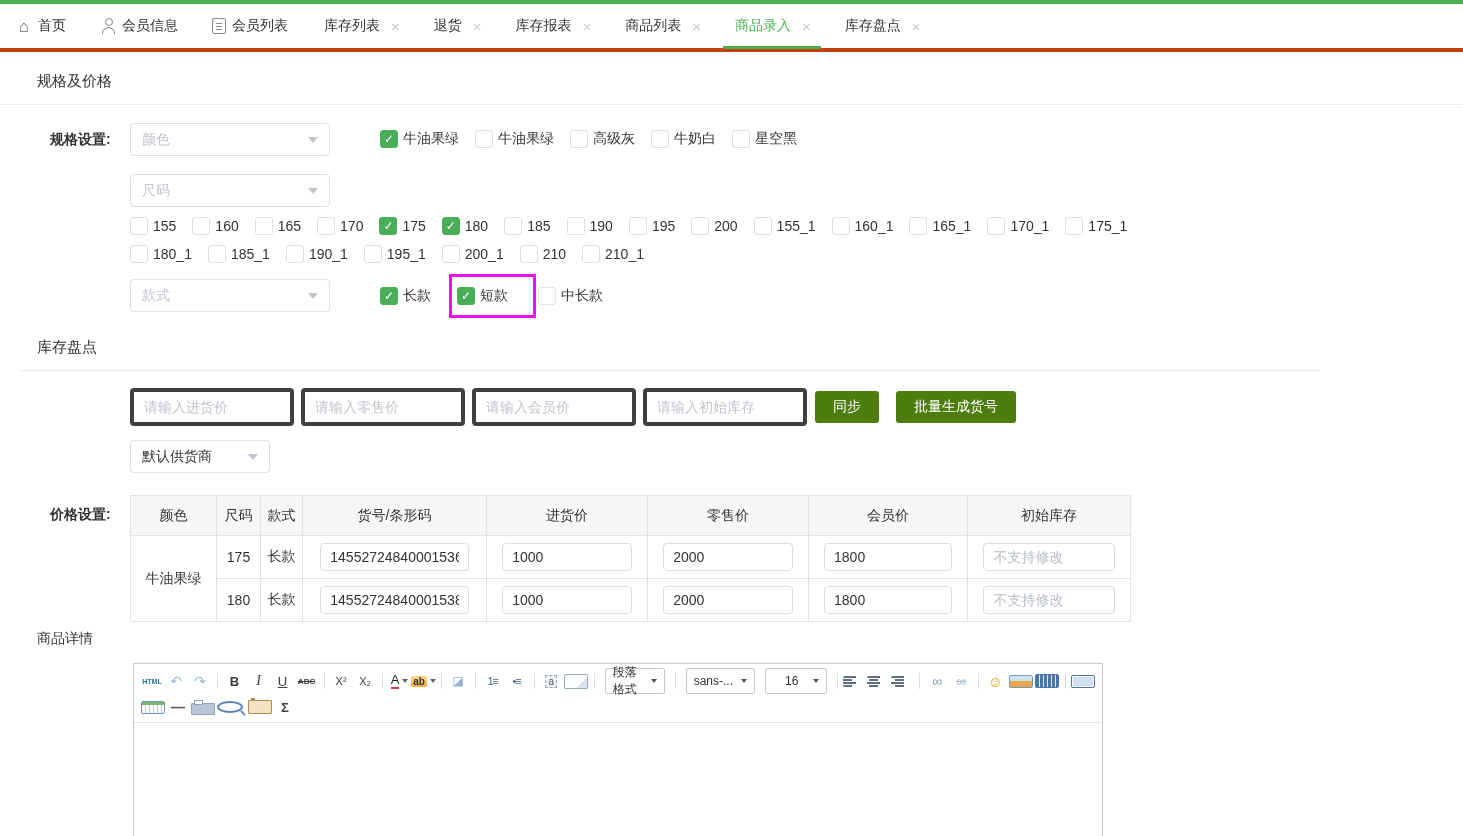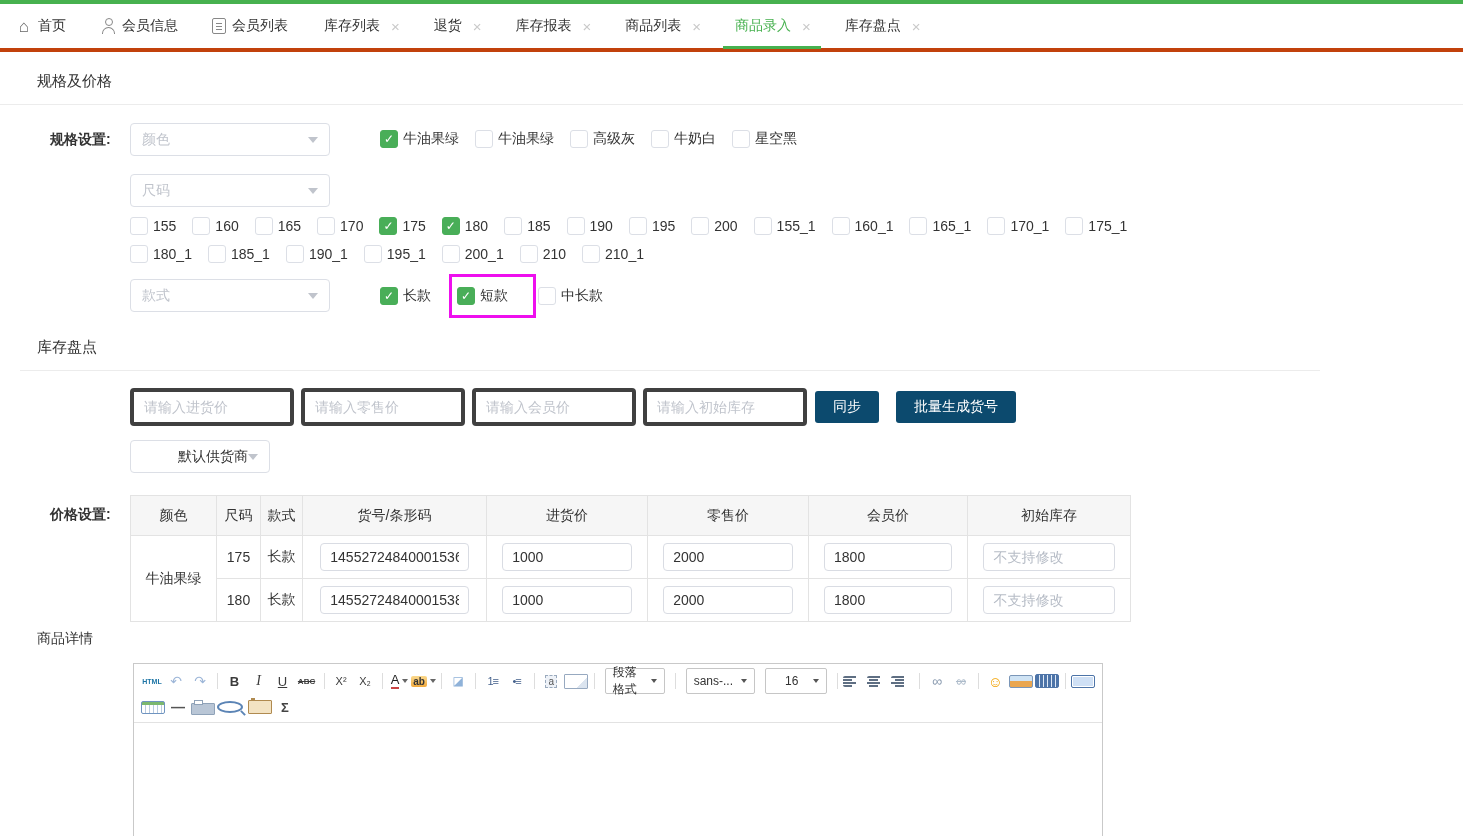--- a/index.html
+++ b/index.html
@@ -46,26 +46,26 @@
   .chk.checked .box{background:#49ae58;border-color:#49ae58;}
   .sizes-row{display:flex;flex-wrap:nowrap;margin-top:10px;}
   .sizes-row .chk{margin-right:16px;}
   .hl-wrap{border:3px solid #ee0fee;padding:10px 9px 10px 5px;display:inline-flex;align-items:center;margin:-13px 2px;}
 
   
   .batch-row{display:flex;align-items:center;margin:17px 0 0 130px;}
   .txt{height:30px;width:136px;border:4px solid #404040;border-radius:4px;padding:0 10px;font-size:14px;color:#333;
        font-family:"Liberation Sans",sans-serif;margin-right:7px;outline:none;}
   .txt::placeholder{color:#c0c4cc;}
-  .btn{height:32px;border:none;border-radius:3px;background:#0c4a6e;color:#fff;font-size:14px;padding:0 18px;
+  .btn{height:32px;border:none;border-radius:3px;background:#4d7c0f;color:#fff;font-size:14px;padding:0 18px;
        font-family:"Liberation Sans",sans-serif;cursor:pointer;}
   .btn.sync{margin-left:1px;}
   .btn.gen{margin-left:17px;}
   .supplier-row{margin:14px 0 0 130px;}
-  .supplier-row .select{width:116px;justify-content:flex-end;}
+  .supplier-row .select{width:116px;}
 
   
   .price-wrap{display:flex;align-items:flex-start;margin-top:22px;}
   .price-label{width:80px;font-weight:bold;margin-left:50px;padding-top:11px;flex:none;}
   table.price{border-collapse:collapse;table-layout:fixed;width:1000px;}
   table.price th{background:#f6f6f6;border:1px solid #e3e3e3;font-weight:normal;font-size:14px;height:37px;color:#333;}
   table.price td{border:1px solid #e3e3e3;text-align:center;font-size:14px;height:40px;}
   td .cellinput{height:28px;border:1px solid #d9dce3;border-radius:4px;padding:0 9px;font-size:14px;color:#333;
        font-family:"Liberation Sans",sans-serif;width:82%;box-sizing:border-box;outline:none;text-align:left;}
   td .cellinput.ro::placeholder,td .cellinput::placeholder{color:#b6bcc6;}

